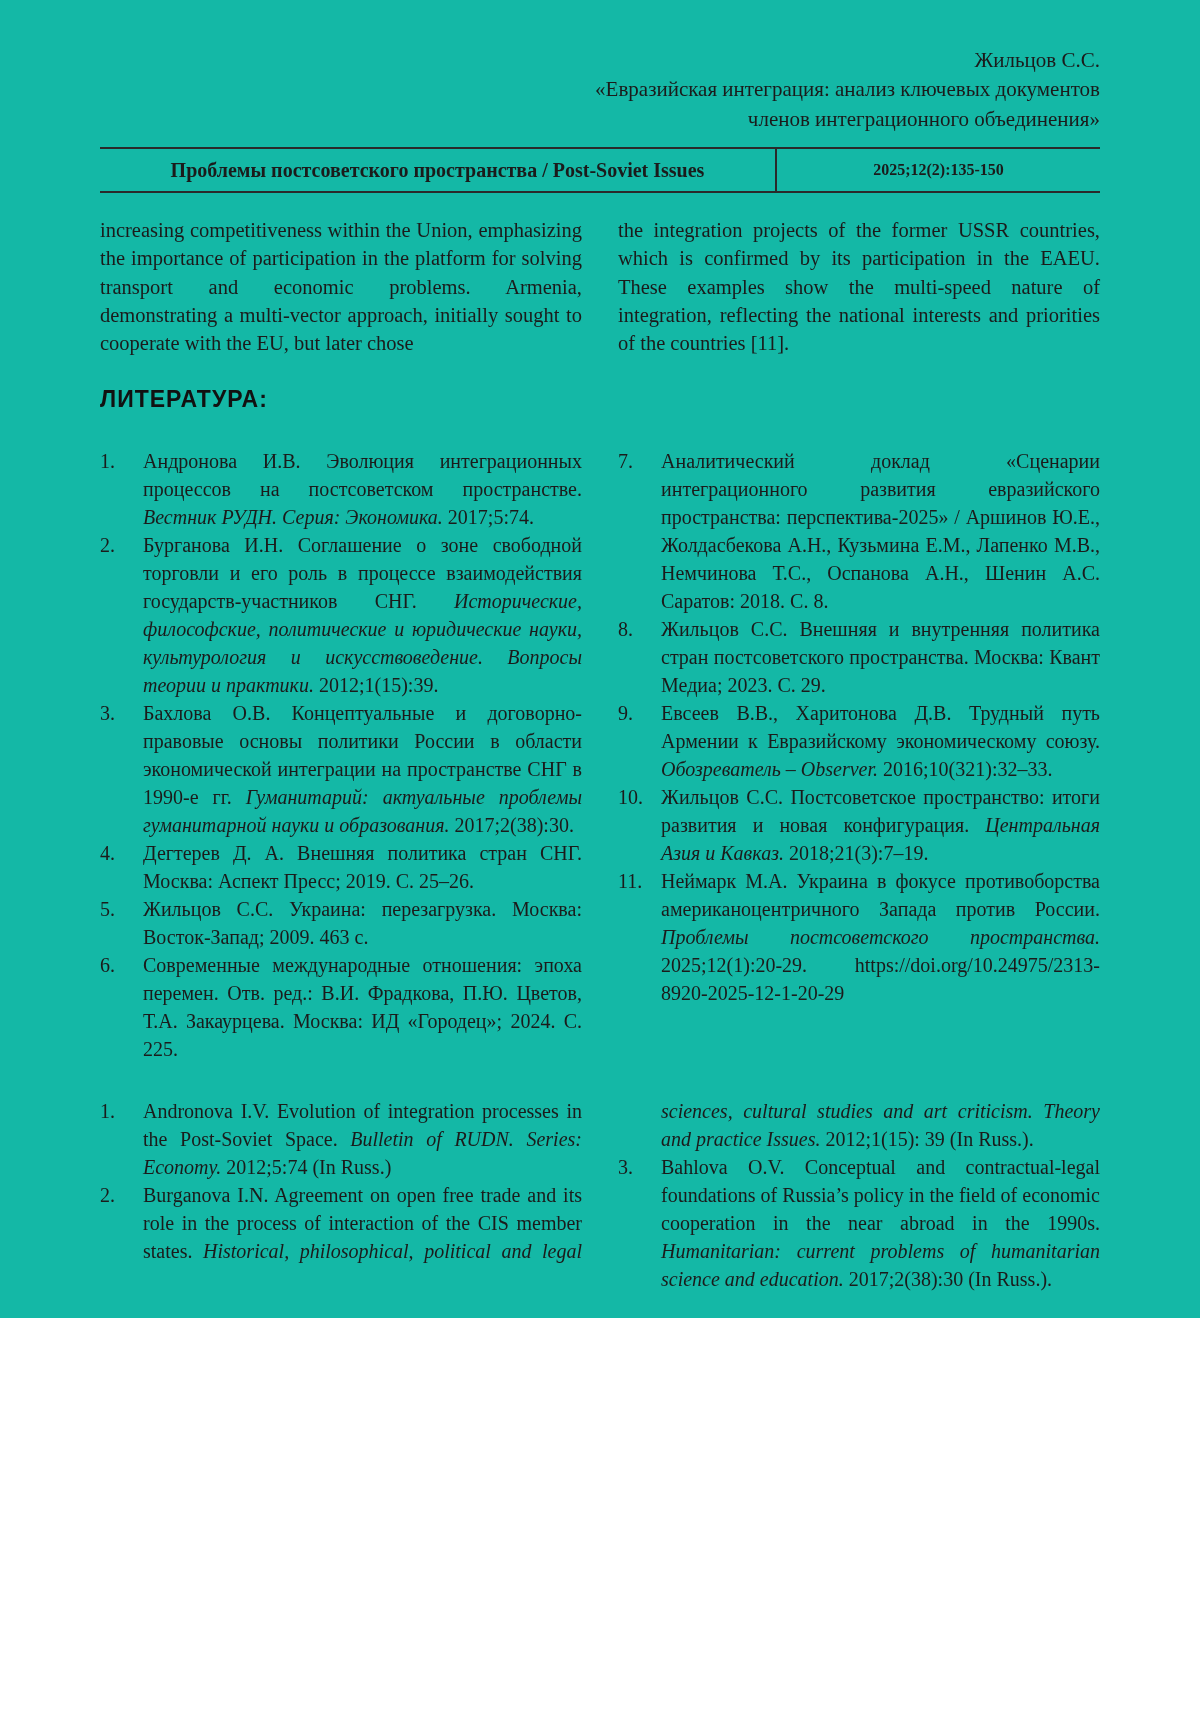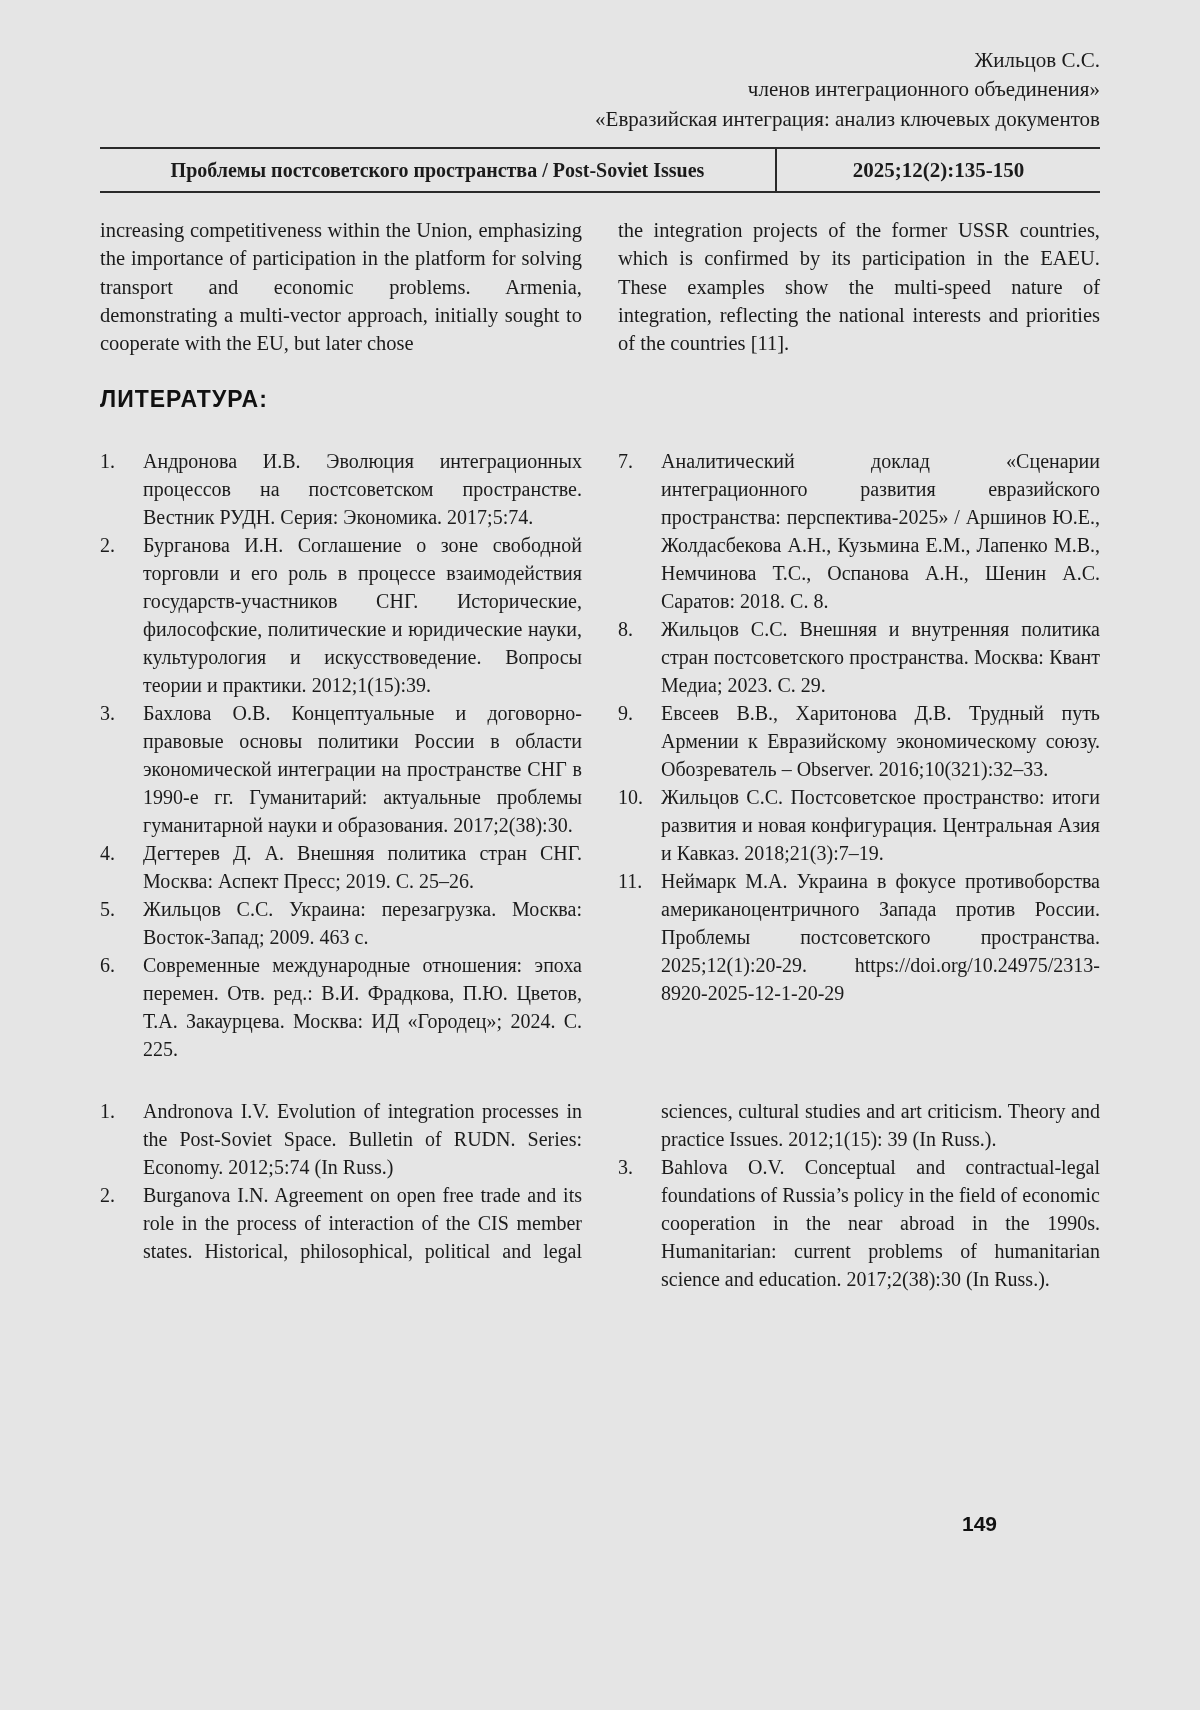--- a/index.html
+++ b/index.html
@@ -1,22 +1,22 @@
 <!DOCTYPE html>
 <html><head>
 <meta charset="utf-8">
 <style>
   * { margin: 0; padding: 0; box-sizing: border-box; }
   html, body { background: #ffffff; }
   .page {
     position: relative;
     width: 1200px;
-    height: 1710px;
+    height: 1318px;
     margin: 0 auto;
-    background: #e5e5e5;
+    background: #14b8a6;
     color: #1b1b1b;
     font-family: "Liberation Serif", serif;
     padding: 0 100px;
     overflow: hidden;
   }
   
   .doc-header {
     padding-top: 46px;
     text-align: right;
     font-size: 21px;
@@ -39,21 +39,21 @@
     font-weight: bold;
     font-size: 20px;
   }
   .journal-divider { width: 2px; background: #2a2a2a; }
   .journal-issue {
     flex: 1;
     display: flex;
     align-items: center;
     justify-content: center;
     font-weight: bold;
-    font-size: 21px;
+    font-size: 16px;
   }
   
   .body-cols { display: flex; gap: 36px; margin-top: 23px; }
   .body-col {
     flex: 1;
     font-size: 20.5px;
     line-height: 1.38;
     text-align: justify;
   }
   
@@ -76,41 +76,41 @@
     line-height: 1.4;
     text-align: justify;
   }
   .ref-item { padding-left: 43px; }
   .ref-num {
     display: inline-block;
     width: 43px;
     margin-left: -43px;
     text-align: left;
   }
-  .italic { }
+  .italic { font-style: italic; }
   
   .page-number {
     position: absolute;
     top: 1512px;
     right: 203px;
     font-family: "Liberation Sans", sans-serif;
     font-weight: bold;
     font-size: 21px;
     color: #111;
   }
 </style>
 </head>
 <body>
 
 <div class="page">
 
   <header class="doc-header">
     <div>Жильцов С.С.</div>
+    <div>«Евразийская интеграция: анализ ключевых документов</div>
     <div>членов интеграционного объединения»</div>
-    <div>«Евразийская интеграция: анализ ключевых документов</div>
   </header>
 
   <div class="journal-bar">
     <div class="journal-name">Проблемы постсоветского пространства / Post-Soviet Issues</div>
     <div class="journal-divider"></div>
     <div class="journal-issue">2025;12(2):135-150</div>
   </div>
 
   <section class="body-cols">
     <p class="body-col">increasing competitiveness within the Union, emphasizing the importance of participation in the platform for solving transport and economic problems. Armenia, demonstrating a multi-vector approach, initially sought to cooperate with the EU, but later chose</p>

